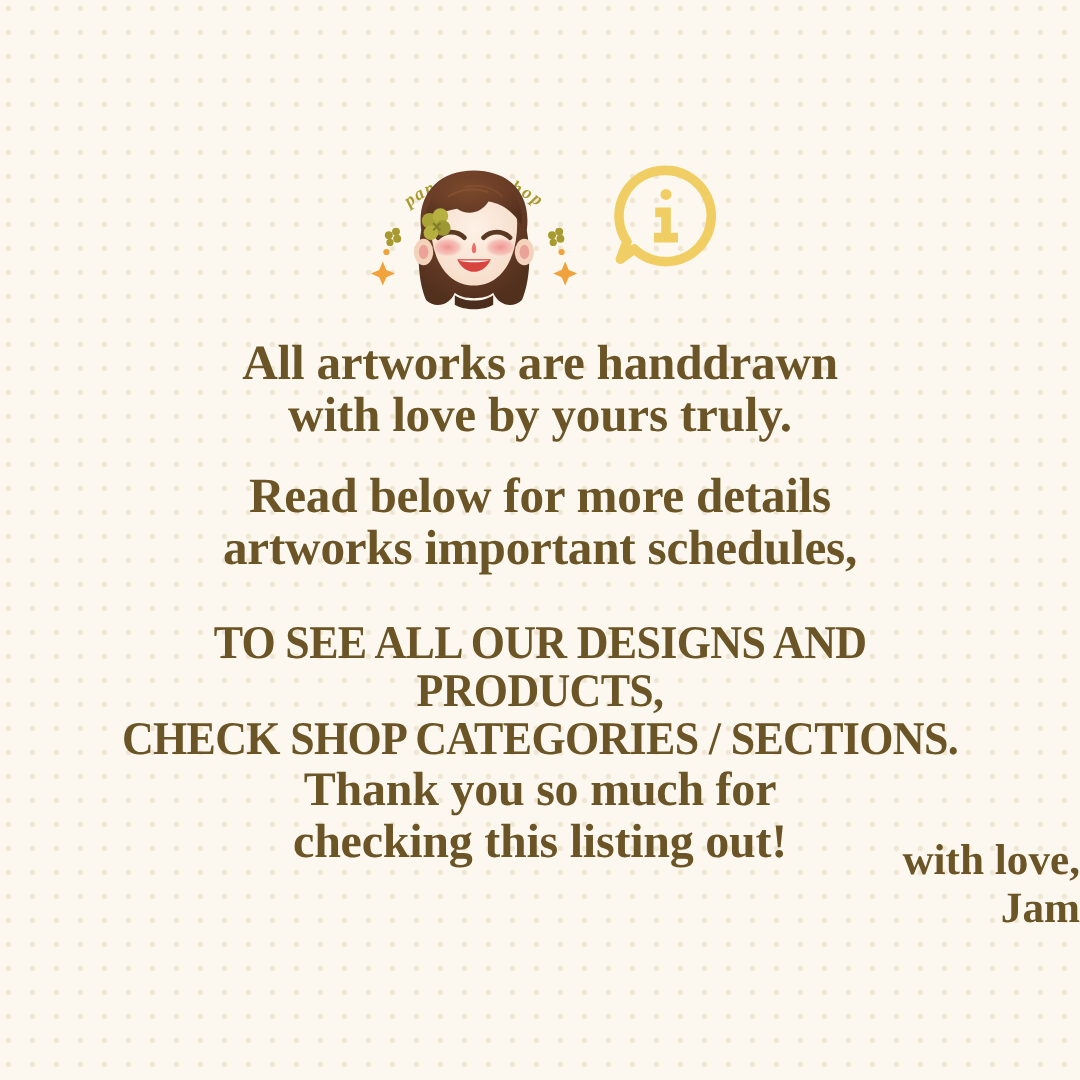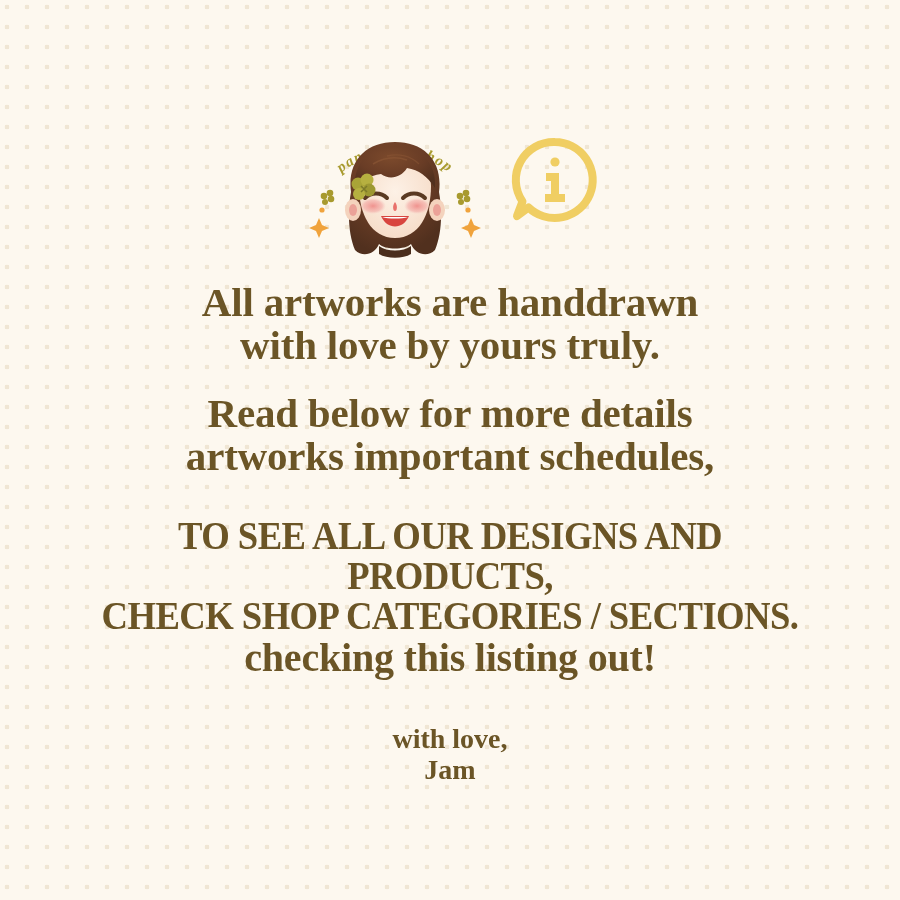--- a/index.html
+++ b/index.html
@@ -37,21 +37,21 @@
     line-height:1.04;
   }
   #block-handdrawn{top:281px;font-size:41px;letter-spacing:-0.2px;}
   #block-readbelow{top:382px;font-size:41px;letter-spacing:-0.2px;margin-top:10px;}
   #block-designs{
     top:516px;font-size:39px;letter-spacing:-0.6px;
     line-height:1.02;
     transform:scaleX(0.94);
   }
   #block-thanks{top:636px;font-size:40px;letter-spacing:-0.2px;line-height:1.08;}
-  #block-signoff{top:723px;font-size:28px;line-height:1.12;}
+  #block-signoff{top:696px;font-size:36px;line-height:1.12;text-align:right;}
   .line{display:block;white-space:nowrap;}
 </style>
 </head>
 <body>
 
 <div id="canvas">
 
   <div id="header">
 
     <div id="logo-wrap">
@@ -166,20 +166,21 @@
     <span class="line">artworks important schedules,</span>
   </div>
 
   <div class="block" id="block-designs">
     <span class="line">TO SEE ALL OUR DESIGNS AND</span>
     <span class="line">PRODUCTS,</span>
     <span class="line">CHECK SHOP CATEGORIES / SECTIONS.</span>
   </div>
 
   <div class="block" id="block-thanks">
+    <span class="line">Thank you so much for</span>
     <span class="line">checking this listing out!</span>
   </div>
 
   <div class="block" id="block-signoff">
     <span class="line">with love,</span>
     <span class="line">Jam</span>
   </div>
 
 </div>
 

